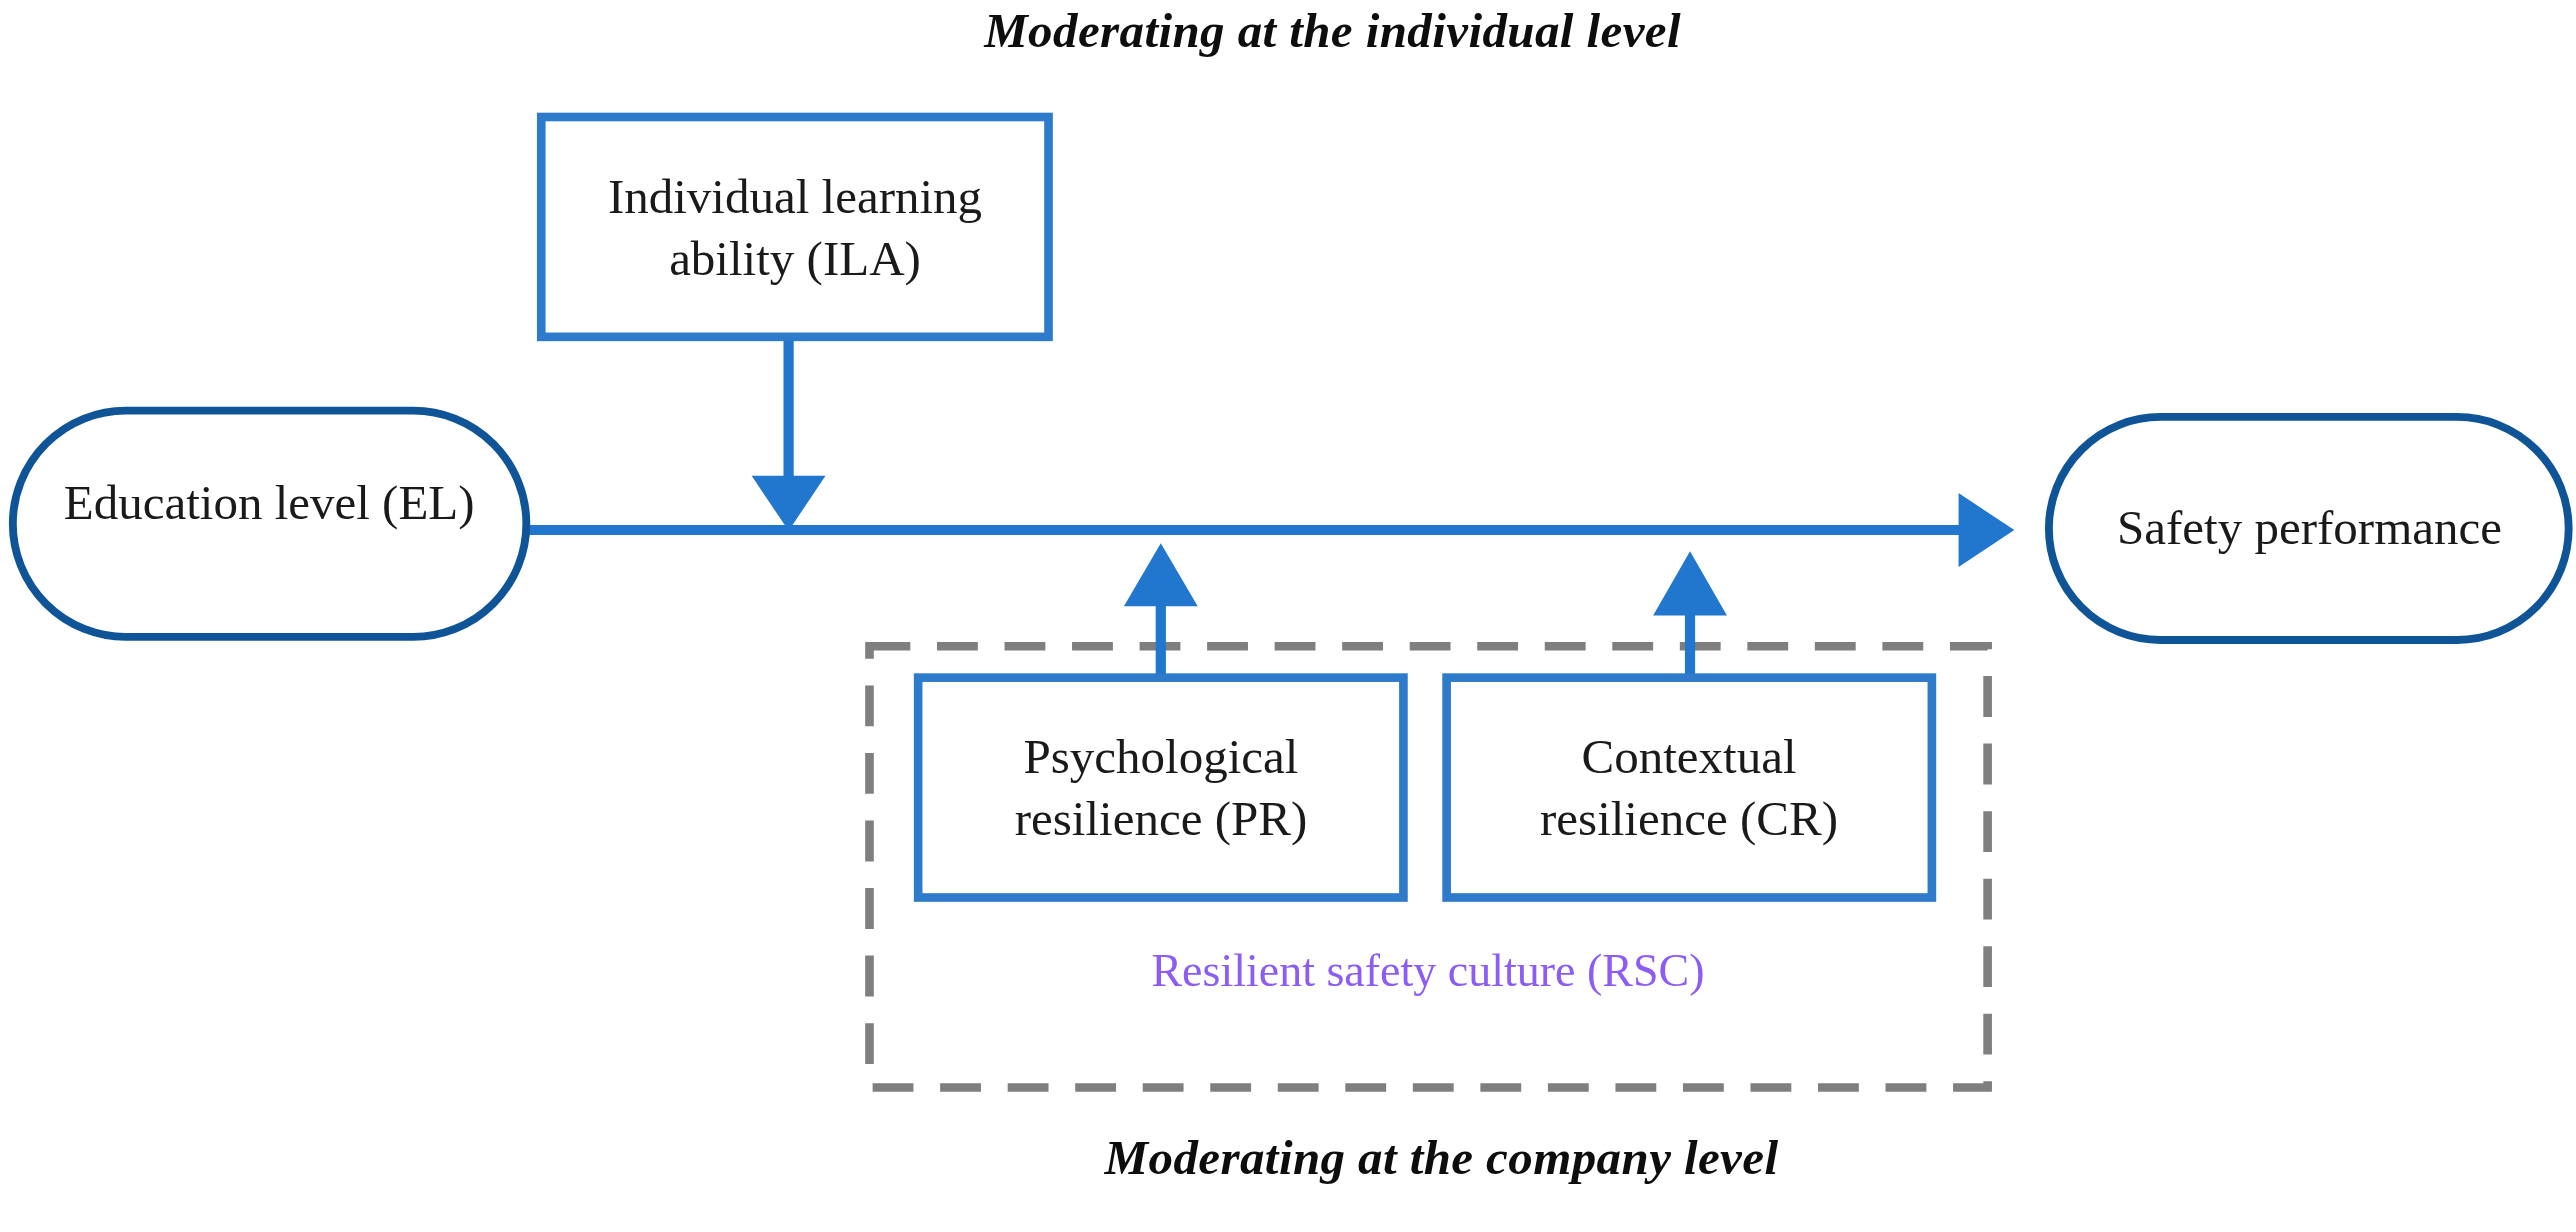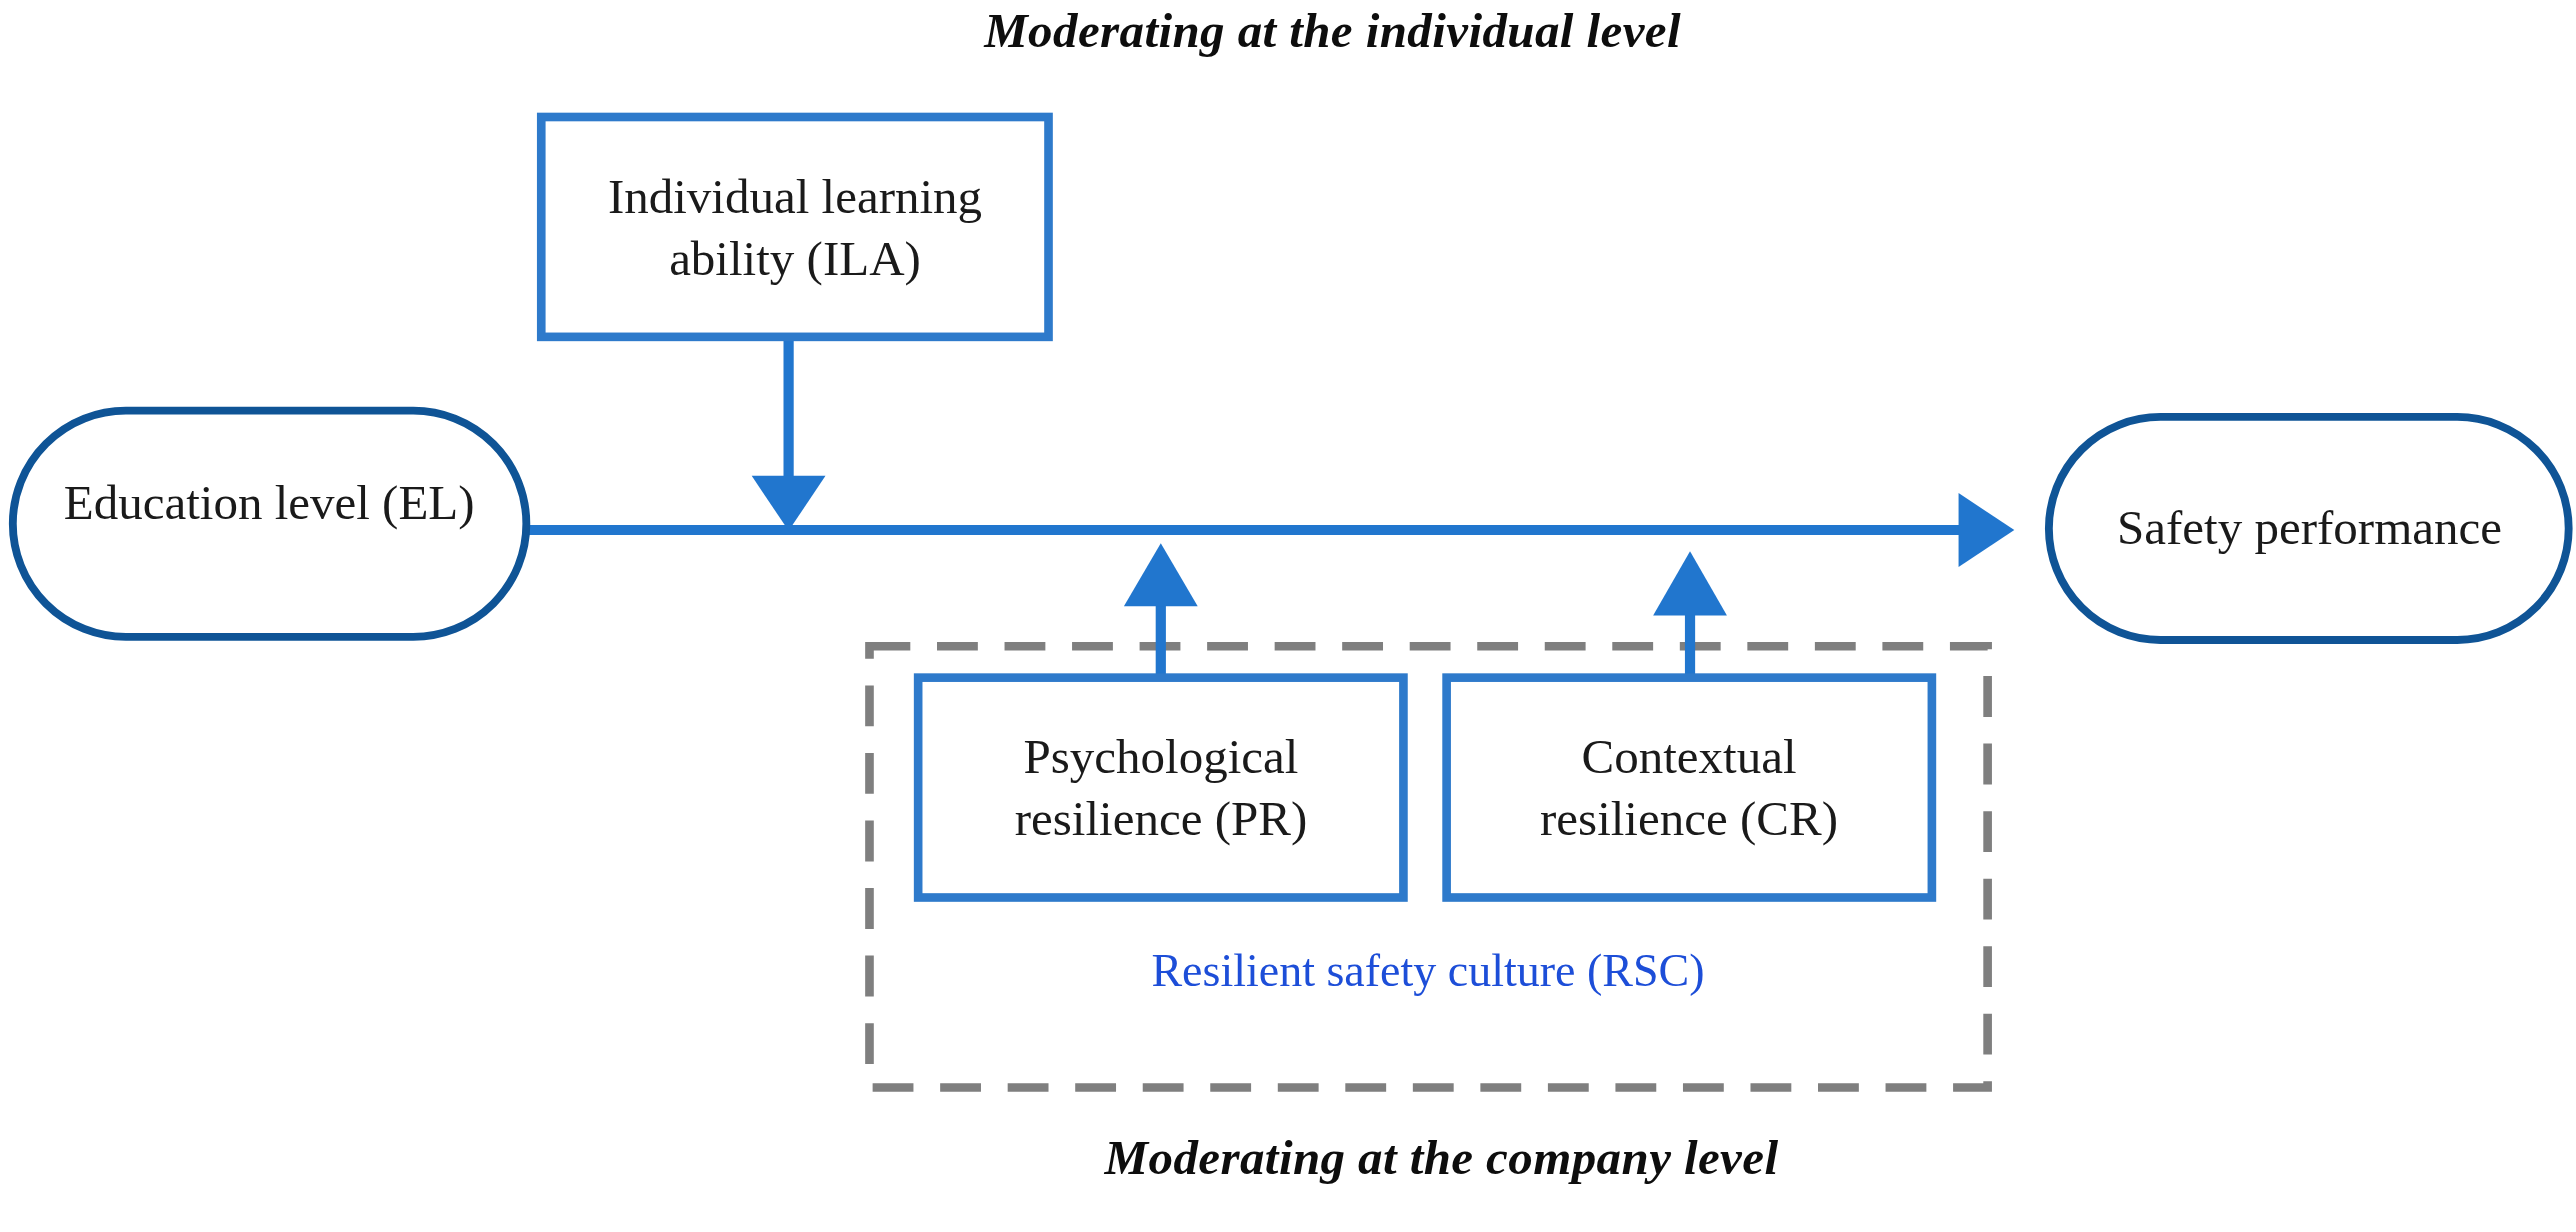--- a/index.html
+++ b/index.html
@@ -104,21 +104,21 @@
     font-size: 49px;
   }
 
   
   #label-rsc {
     left: 869px;
     top: 935px;
     width: 1118px;
     height: 72px;
     font-size: 46px;
-    color: #1d4ed8;
+    color: #8b5cf6;
     justify-content: center;
   }
 </style>
 </head>
 <body>
 
 <div id="diagram-root">
 
   <svg id="diagram-svg" viewBox="0 0 3280 1569">
 

